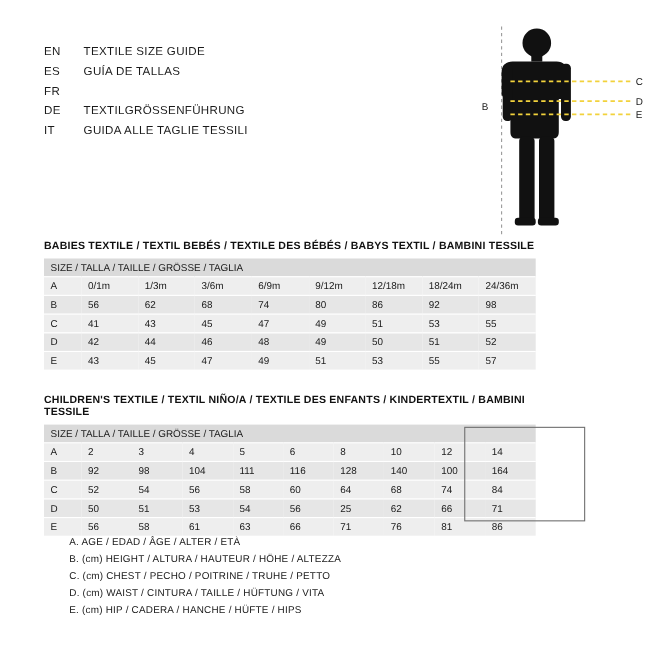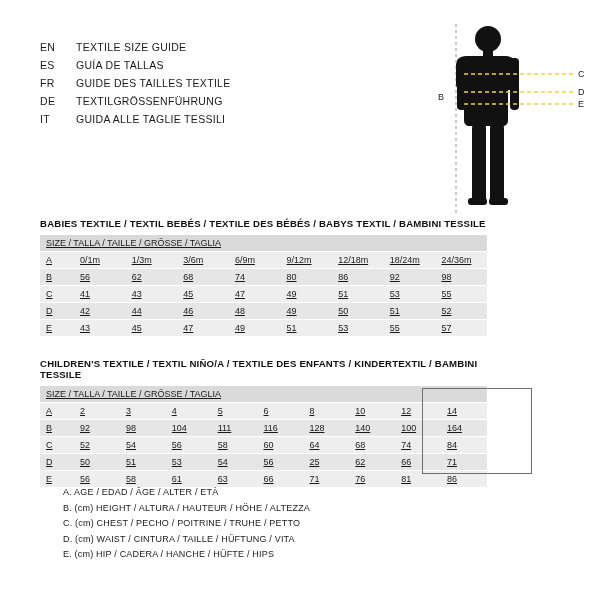--- a/index.html
+++ b/index.html
@@ -68,21 +68,20 @@
     font-size: 9.6px;
     font-weight: bold;
     letter-spacing: 0.2px;
     margin-bottom: 6px;
     color: #111;
   }
   table {
     border-collapse: collapse;
     width: 100%;
     table-layout: fixed;
-    text-decoration: underline;
   }
   table td, table th {
     font-size: 9px;
     font-weight: normal;
     text-align: left;
     padding: 0 0 0 6px;
     height: 16px;
     line-height: 16px;
     color: #1a1a1a;
     white-space: nowrap;
@@ -130,21 +129,20 @@
     <div class="lang-row">
       <span class="lang-code">EN</span>
       <span class="lang-text">TEXTILE SIZE GUIDE</span>
     </div>
     <div class="lang-row">
       <span class="lang-code">ES</span>
       <span class="lang-text">GUÍA DE TALLAS</span>
     </div>
     <div class="lang-row">
       <span class="lang-code">FR</span>
-      <span class="lang-text">GUIDE DES TAILLES TEXTILE</span>
     </div>
     <div class="lang-row">
       <span class="lang-code">DE</span>
       <span class="lang-text">TEXTILGRÖSSENFÜHRUNG</span>
     </div>
     <div class="lang-row">
       <span class="lang-code">IT</span>
       <span class="lang-text">GUIDA ALLE TAGLIE TESSILI</span>
     </div>
   </div>

